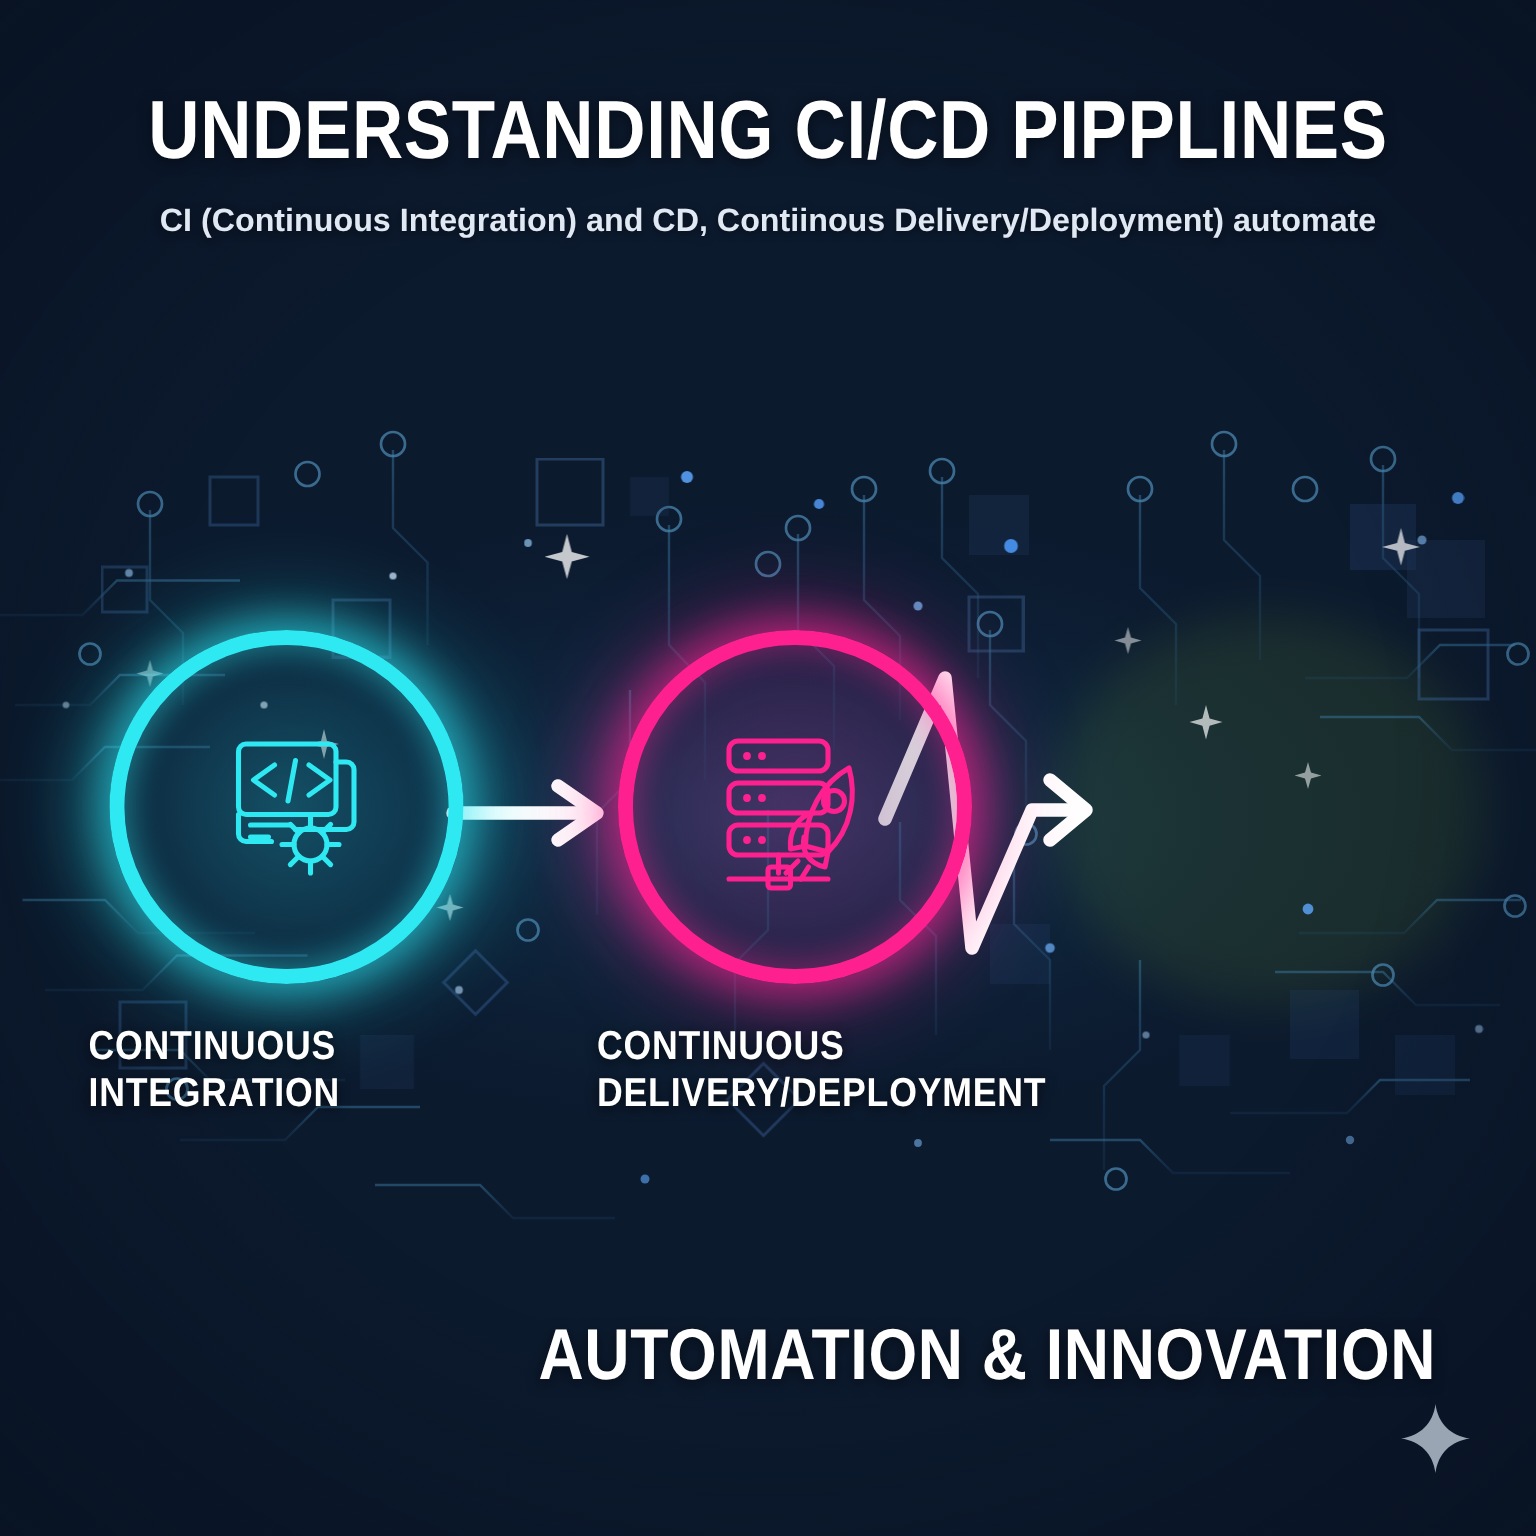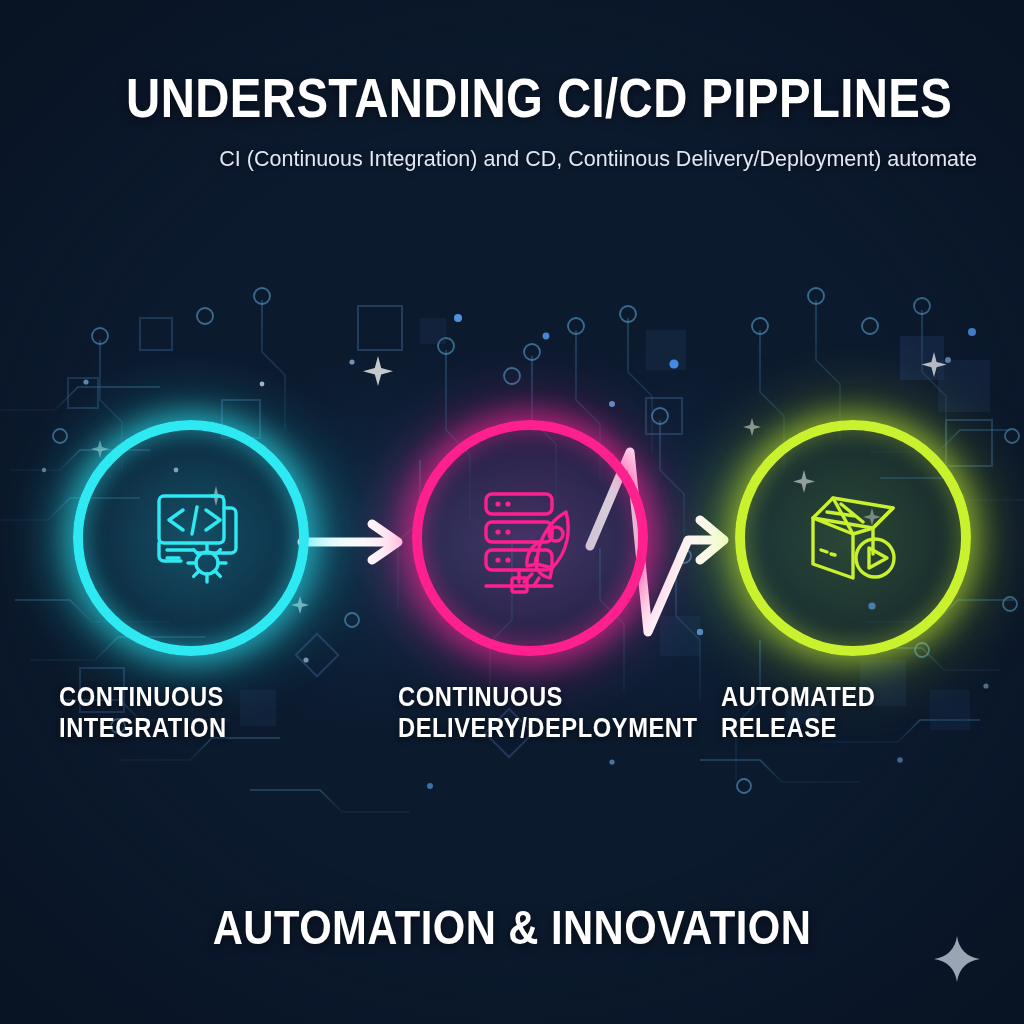--- a/index.html
+++ b/index.html
@@ -40,42 +40,42 @@
     inset: 0;
     background: radial-gradient(ellipse 85% 80% at 50% 50%, rgba(0,0,0,0) 48%, rgba(4,9,20,0.55) 100%);
     pointer-events: none;
   }
 
   
   .header {
     position: absolute;
     left: 0;
     right: 0;
-    top: 70px;
-    text-align: right;
+    top: 58px;
+    text-align: center;
     z-index: 6;
   }
   .title {
     margin: 0;
     font-family: "Liberation Sans Narrow", "Liberation Sans", sans-serif;
     font-size: 55px;
     line-height: 1.04;
     font-weight: 700;
     letter-spacing: 0.5px;
     color: #ffffff;
     transform: scaleX(0.86);
     text-shadow: 0 2px 10px rgba(0,0,0,0.5);
   }
   .subtitle {
     margin: 16px auto 0 auto;
     width: 930px;
     font-size: 21.5px;
     line-height: 1.52;
     color: #dfe8f3;
-    font-weight: 400;
+    font-weight: 700;
     text-shadow: 0 1px 6px rgba(0,0,0,0.5);
   }
   .sub-line { display: block; }
 
   
   .stages {
     position: absolute;
     left: 0;
     right: 0;
     top: 420px;
@@ -166,22 +166,22 @@
     inset: 0;
     z-index: 4;
     pointer-events: none;
   }
 
   
   .banner {
     position: absolute;
     left: 0;
     right: 0;
-    top: 900px;
-    text-align: center;
+    top: 876px;
+    text-align: right;
     z-index: 6;
   }
   .banner-text {
     margin: 0;
     font-family: "Liberation Sans Narrow", "Liberation Sans", sans-serif;
     font-size: 48px;
     font-weight: 700;
     color: #ffffff;
     letter-spacing: 0.5px;
     transform: scaleX(0.87);
@@ -416,42 +416,20 @@
             <path d="M58 92 L50 100 M65 96 L60 104"></path>
           </g>
         </svg>
       </div>
       <div class="stage-label">
         <span class="label-line">CONTINUOUS</span>
         <span class="label-line">DELIVERY/DEPLOYMENT</span>
       </div>
     </div>
 
-    <div class="stage stage-3">
-      <div class="ring-wrap">
-        <div class="ring-inner-glow glow-lime"></div>
-        <div class="ring ring-lime"></div>
-        <svg class="stage-icon" viewBox="0 0 112 112" aria-hidden="true">
-          <g fill="none" stroke="#c9f12e" stroke-width="3.4" stroke-linecap="round" stroke-linejoin="round">
-            <path d="M16 36 L36 16 L96 26 L76 46 Z"></path>
-            <path d="M16 36 L16 82 L56 96 L56 52 Z"></path>
-            <path d="M56 52 L76 46 L76 72"></path>
-            <path d="M36 16 L56 52 M96 26 L76 46"></path>
-            <path d="M30 30 L58 34 M44 22 L66 40"></path>
-            <path d="M24 68 L30 70 M34 72 L38 73"></path>
-            <circle cx="78" cy="76" r="19"></circle>
-            <path d="M72 66 L90 76 L72 86 Z"></path>
-          </g>
-        </svg>
-      </div>
-      <div class="stage-label">
-        <span class="label-line">AUTOMATED</span>
-        <span class="label-line">RELEASE</span>
-      </div>
-    </div>
   </div>
 
   <div class="banner">
     <h2 class="banner-text">AUTOMATION &amp; INNOVATION</h2>
   </div>
 
   <svg class="sparkle" viewBox="0 0 46 46" aria-hidden="true">
     <path d="M23 0 C24.6 12.8 33.2 21.4 46 23 C33.2 24.6 24.6 33.2 23 46 C21.4 33.2 12.8 24.6 0 23 C12.8 21.4 21.4 12.8 23 0 Z" fill="#9aa5b4"></path>
   </svg>
 

